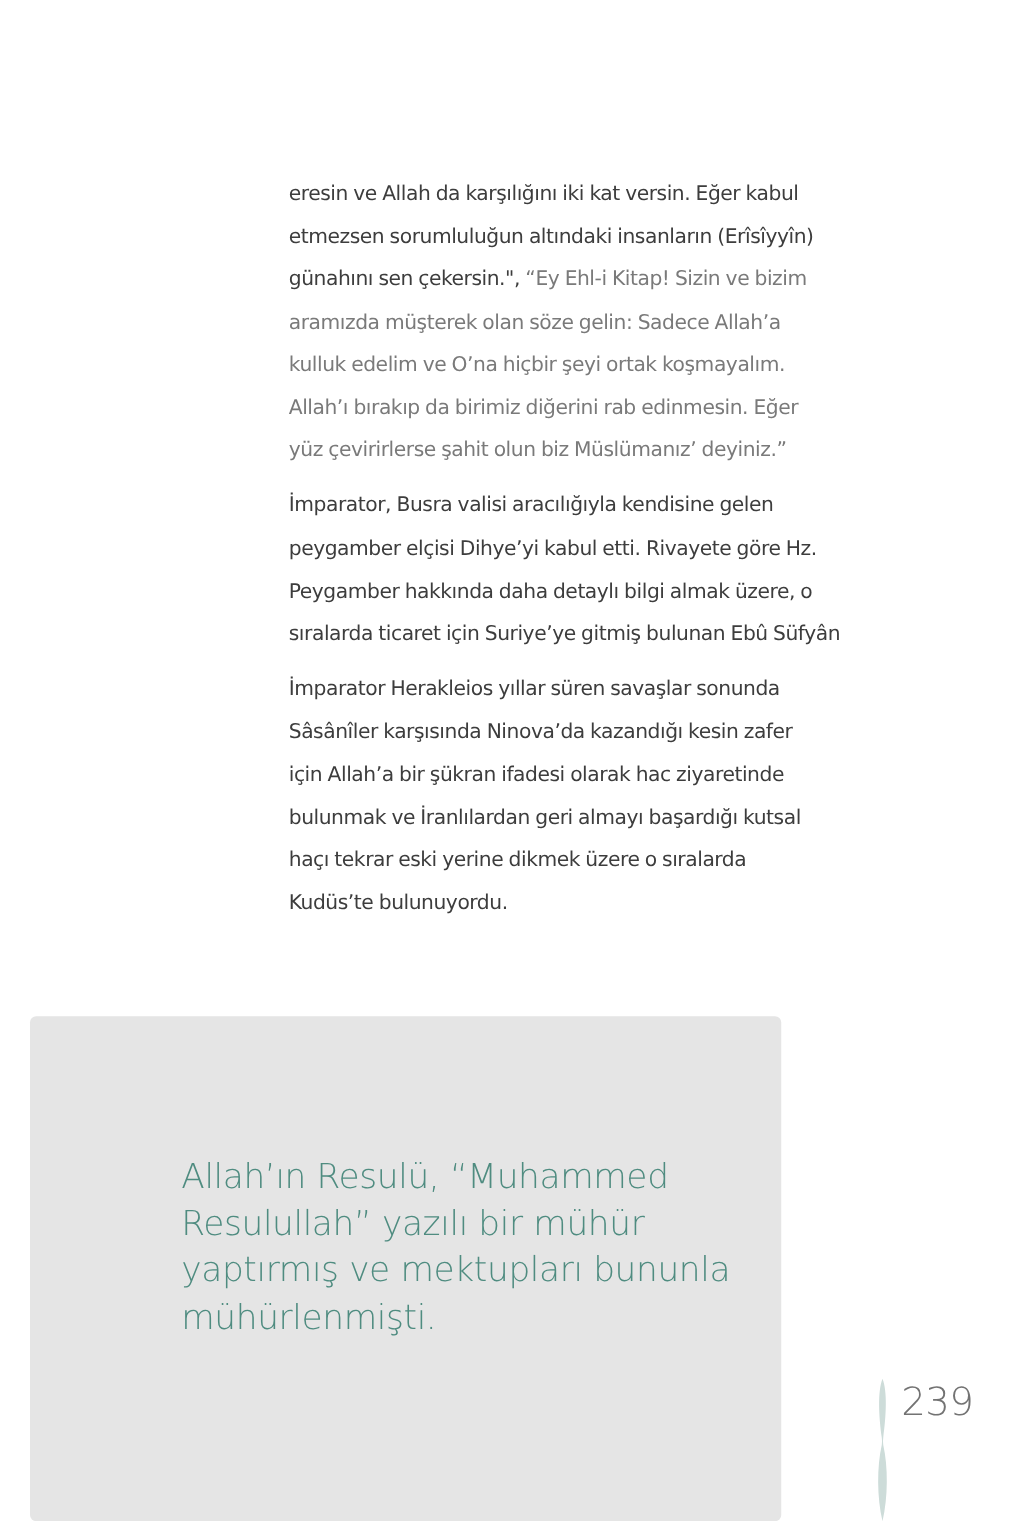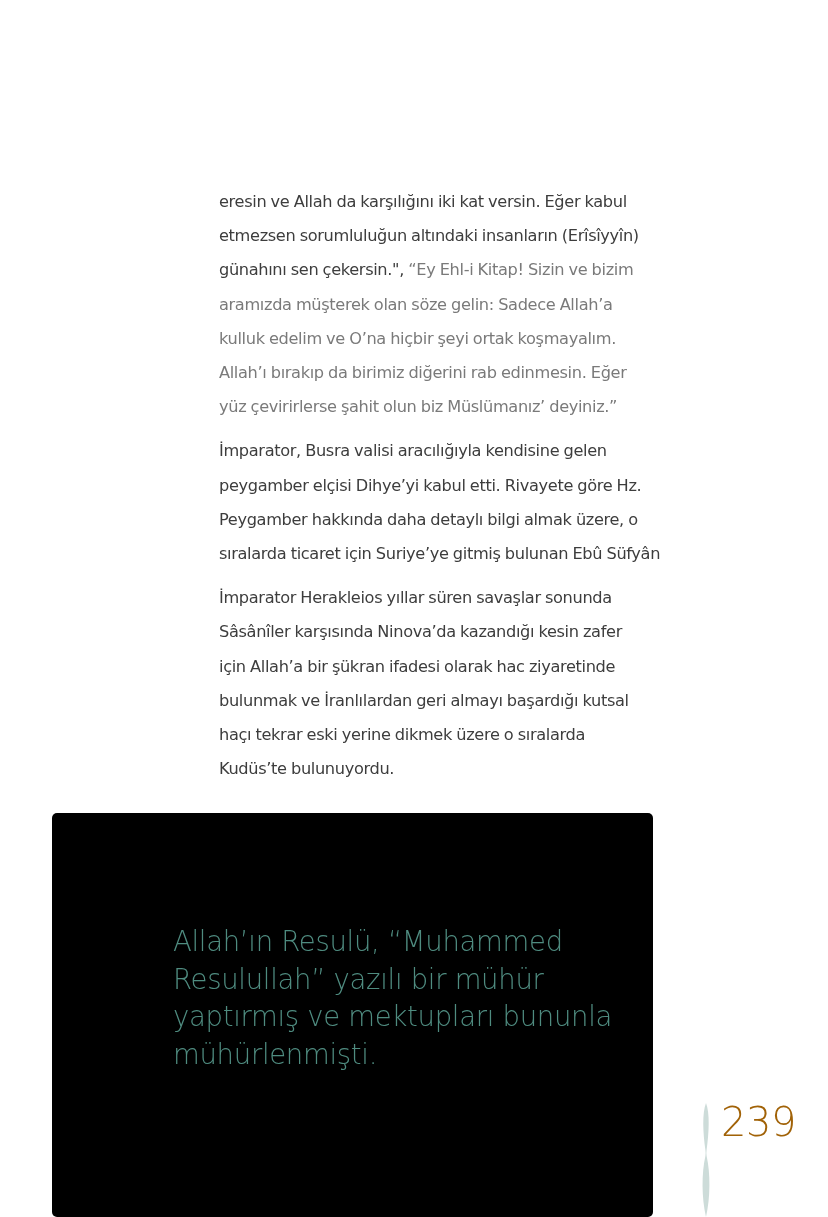--- a/index.html
+++ b/index.html
@@ -9,51 +9,49 @@
     }
     body {
       width: 828px;
       height: 1217px;
       position: relative;
       overflow: hidden;
       font-family: "DejaVu Sans", sans-serif;
     }
     .body-text {
       position: absolute;
-      left: 219px;
+      left: 231px;
       top: 138px;
       width: 470px;
       font-size: 16.2px;
       line-height: 34.2px;
       color: #3d3d3d;
       letter-spacing: -0.35px;
       word-spacing: -0.5px;
-      margin-top: 47px;
     }
     .body-text p {
       margin: 0 0 10px 0;
       white-space: pre-line;
     }
     .body-text .quote {
       color: #7a7a7a;
     }
     .body-text .citation {
       font-style: italic;
       color: #7a7a7a;
       margin-bottom: 10px;
     }
     .callout-box {
       position: absolute;
       left: 24px;
       top: 813px;
       width: 601px;
       height: 404px;
-      background: #000000;
+      background: #e5e5e5;
       border-radius: 5px;
-      margin-left: 28px;
     }
     .callout-text {
       position: absolute;
       left: 121px;
       top: 110px;
       width: 470px;
       font-size: 27.5px;
       line-height: 37.5px;
       color: #4f8c80;
       font-weight: 300;
@@ -64,23 +62,23 @@
       position: absolute;
       left: 699px;
       top: 1103px;
       width: 14px;
       height: 114px;
     }
     .page-number {
       position: absolute;
       left: 721px;
       top: 1102px;
-      font-size: 40px;
+      font-size: 31px;
       line-height: 40px;
-      color: #a16207;
+      color: #737373;
       font-weight: 300;
       letter-spacing: -0.5px;
     }
   </style>
 </head>
 <body>
 
 <div class="body-text">
   <p><span>eresin ve Allah da karşılığını iki kat versin. Eğer kabul
 etmezsen sorumluluğun altındaki insanların (Erîsîyyîn)

